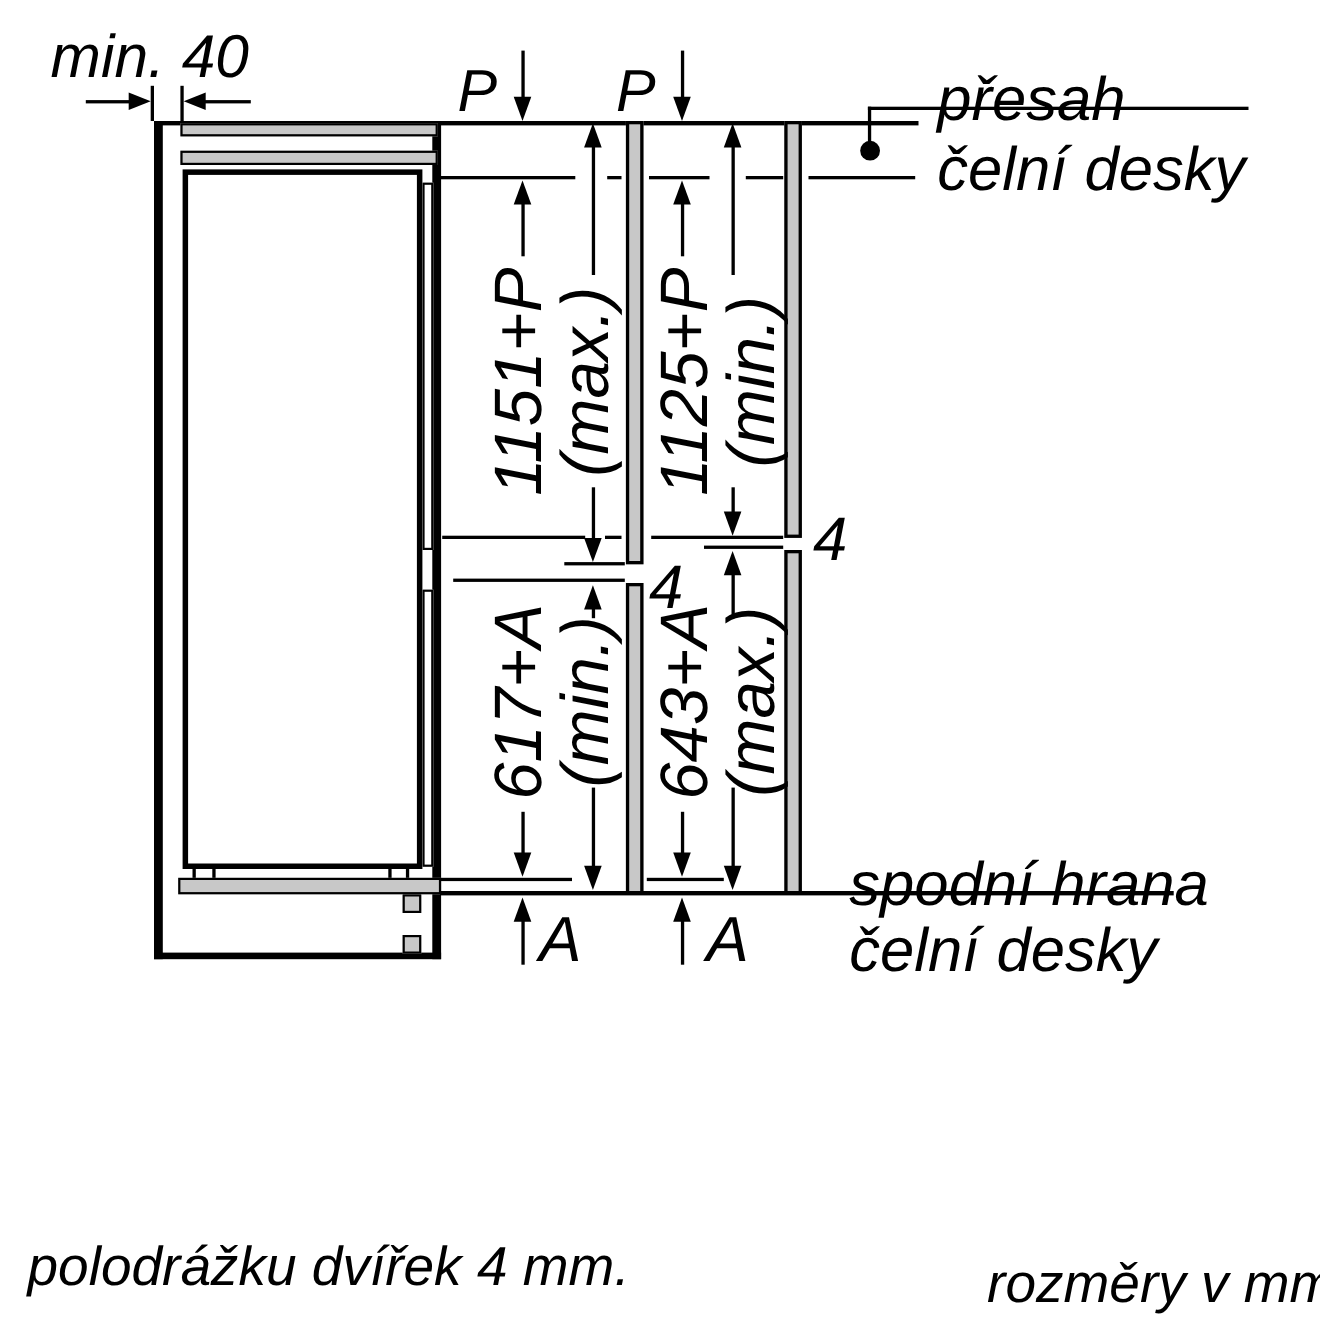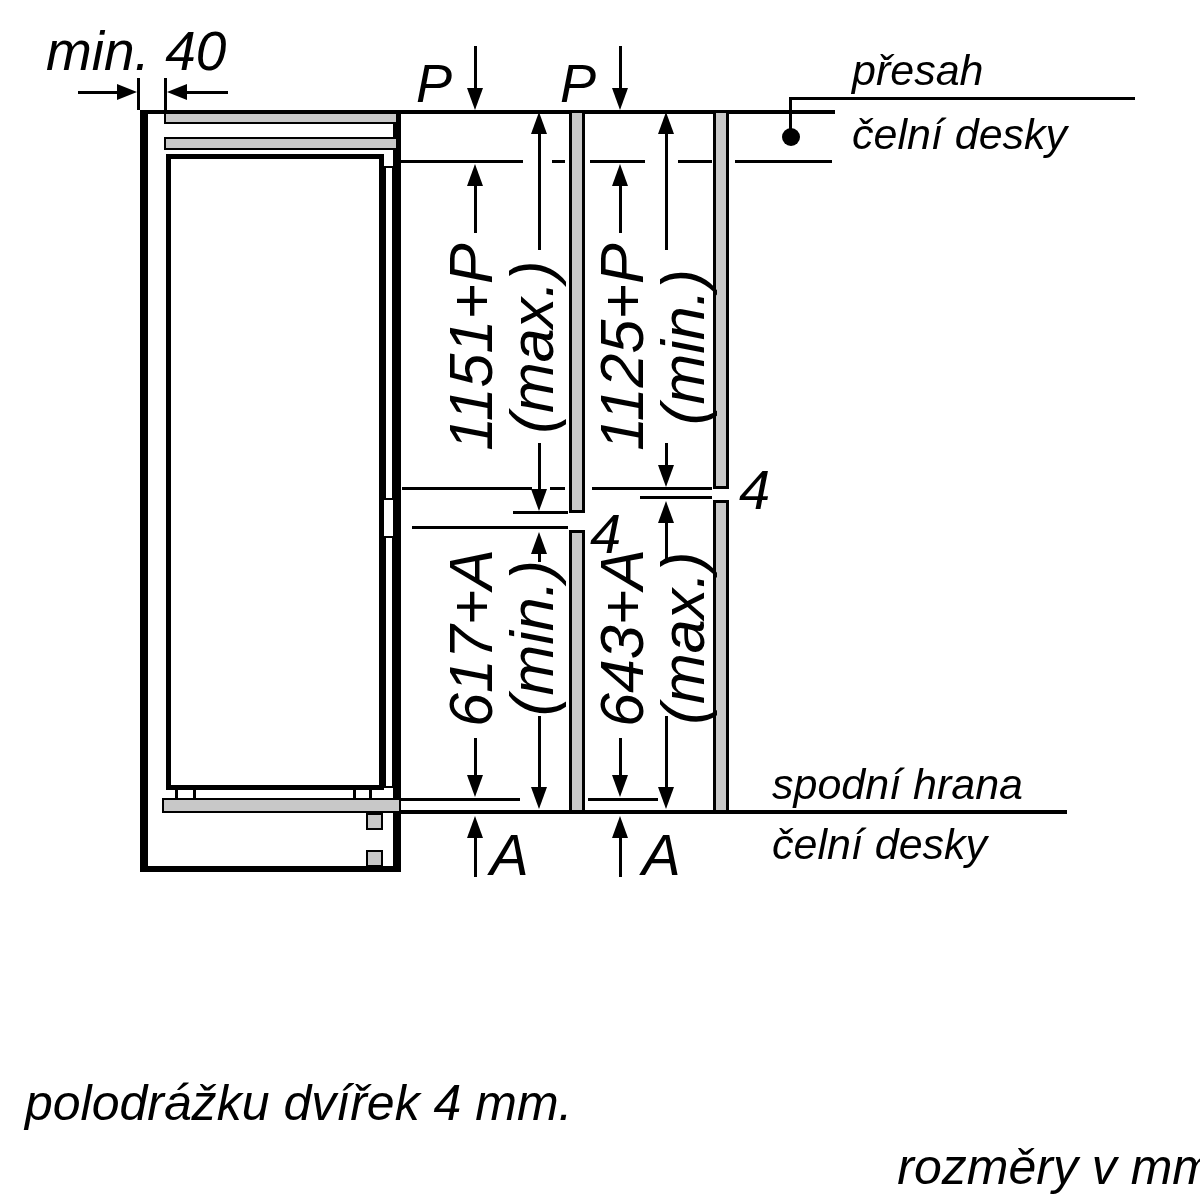--- a/index.html
+++ b/index.html
@@ -9,21 +9,21 @@
   .v{position:absolute;background:#000;width:3px;}
   .thk{height:4px;}
   .grayfill{position:absolute;background:#c8c8c8;border:2px solid #000;}
   .panel{position:absolute;background:#c8c8c8;border:3px solid #000;box-sizing:border-box;width:16px;}
   .ah{position:absolute;width:0;height:0;}
   .ah-up{border-left:8px solid transparent;border-right:8px solid transparent;border-bottom:22px solid #000;}
   .ah-down{border-left:8px solid transparent;border-right:8px solid transparent;border-top:22px solid #000;}
   .ah-right{border-top:8px solid transparent;border-bottom:8px solid transparent;border-left:20px solid #000;}
   .ah-left{border-top:8px solid transparent;border-bottom:8px solid transparent;border-right:20px solid #000;}
   .lbl{position:absolute;font-size:54px;line-height:1;}
-  .ann{position:absolute;font-size:43px;line-height:1.22;white-space:nowrap;}
+  .ann{position:absolute;font-size:56px;line-height:1.22;white-space:nowrap;margin-top:12px;}
   .rotdim{position:absolute;width:400px;height:124px;display:flex;flex-direction:column;
           justify-content:center;text-align:center;font-size:61px;line-height:61px;
           transform:rotate(-90deg);white-space:nowrap;}
   .note{position:absolute;font-size:50px;line-height:62px;white-space:nowrap;}
   .dot{position:absolute;width:18px;height:18px;border-radius:50%;background:#000;}
 </style>
 </head>
 <body>
 
 <div id="stage">
@@ -135,16 +135,16 @@
 
   <div class="h" style="left:789px;top:97px;width:346px;"></div>
   <div class="v" style="left:789px;top:97px;height:34px;"></div>
   <div class="dot" style="left:782px;top:128px;"></div>
   <div class="ann" style="left:852px;top:44px;">přesah</div>
   <div class="ann" style="left:852px;top:108px;">čelní desky</div>
 
   <div class="ann" style="left:772px;top:758px;">spodní hrana</div>
   <div class="ann" style="left:772px;top:818px;">čelní desky</div>
 
-  <div class="note" style="left:25px;top:1072px;text-align:right;">polodrážku dvířek 4 mm.</div>
+  <div class="note" style="left:25px;top:1120px;text-align:right;">polodrážku dvířek 4 mm.</div>
   <div class="note" style="left:862px;top:1136px;width:352px;text-align:right;">rozměry v mm</div>
 
 </div>
 
 </body></html>

